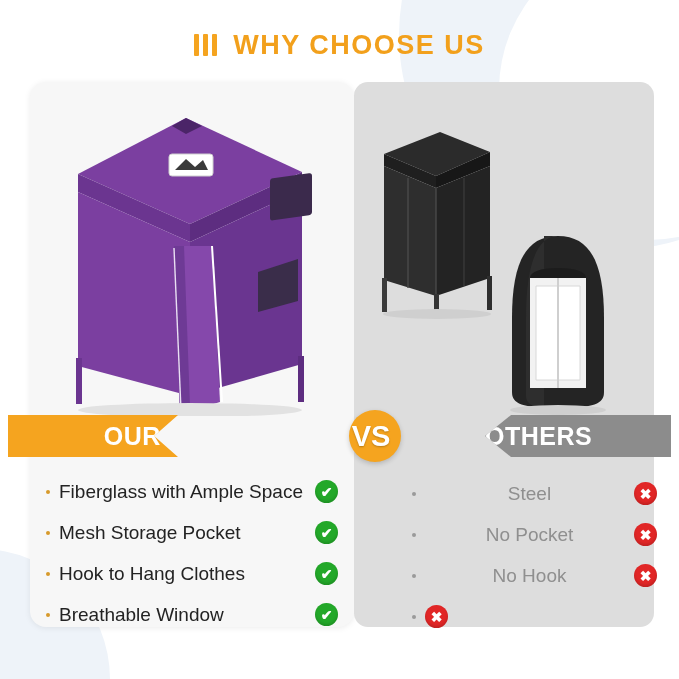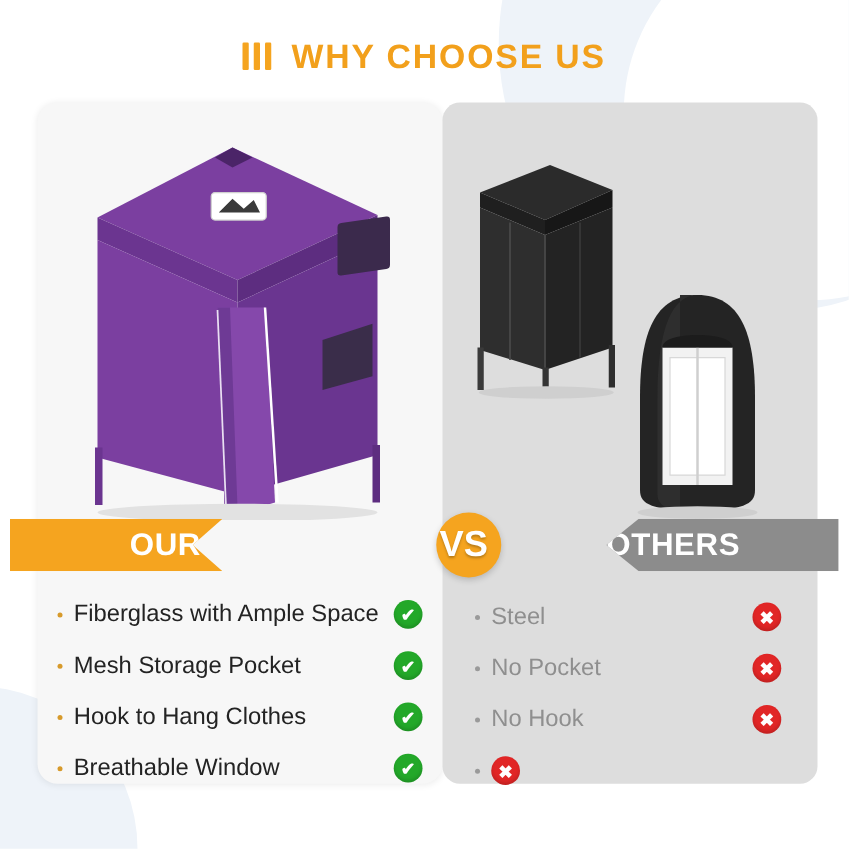--- a/index.html
+++ b/index.html
@@ -79,21 +79,21 @@
   .vs-text{
     position:absolute;left:0;top:0;width:68px;height:64px;
     display:flex;align-items:center;justify-content:center;
     color:#ffffff;font-size:29px;font-weight:bold;
     text-shadow:0 1px 2px rgba(0,0,0,.25);
   }
 
   
   .list{position:absolute;z-index:5;}
   .list-left{left:46px;top:476px;width:300px;}
-  .list-right{left:380px;top:478px;width:245px;}
+  .list-right{left:412px;top:478px;width:245px;text-align:center;}
   .row{display:flex;align-items:center;height:31px;margin-bottom:10px;}
   .dot{width:4px;height:4px;border-radius:50%;background:#d79a2b;margin-right:9px;flex:0 0 auto;}
   .dot-grey{background:#9a9a9a;}
   .row-label{font-size:19px;color:#232323;flex:1 1 auto;}
   .row-label-grey{color:#8f8f8f;}
   .mark{width:23px;height:23px;border-radius:50%;flex:0 0 auto;
         display:flex;align-items:center;justify-content:center;
         color:#fff;font-size:14px;font-weight:bold;}
   .mark-ok{background:#23a829;box-shadow:inset 0 -2px 3px rgba(0,0,0,.15);}
   .mark-no{background:#e12626;box-shadow:inset 0 -2px 3px rgba(0,0,0,.15);}

